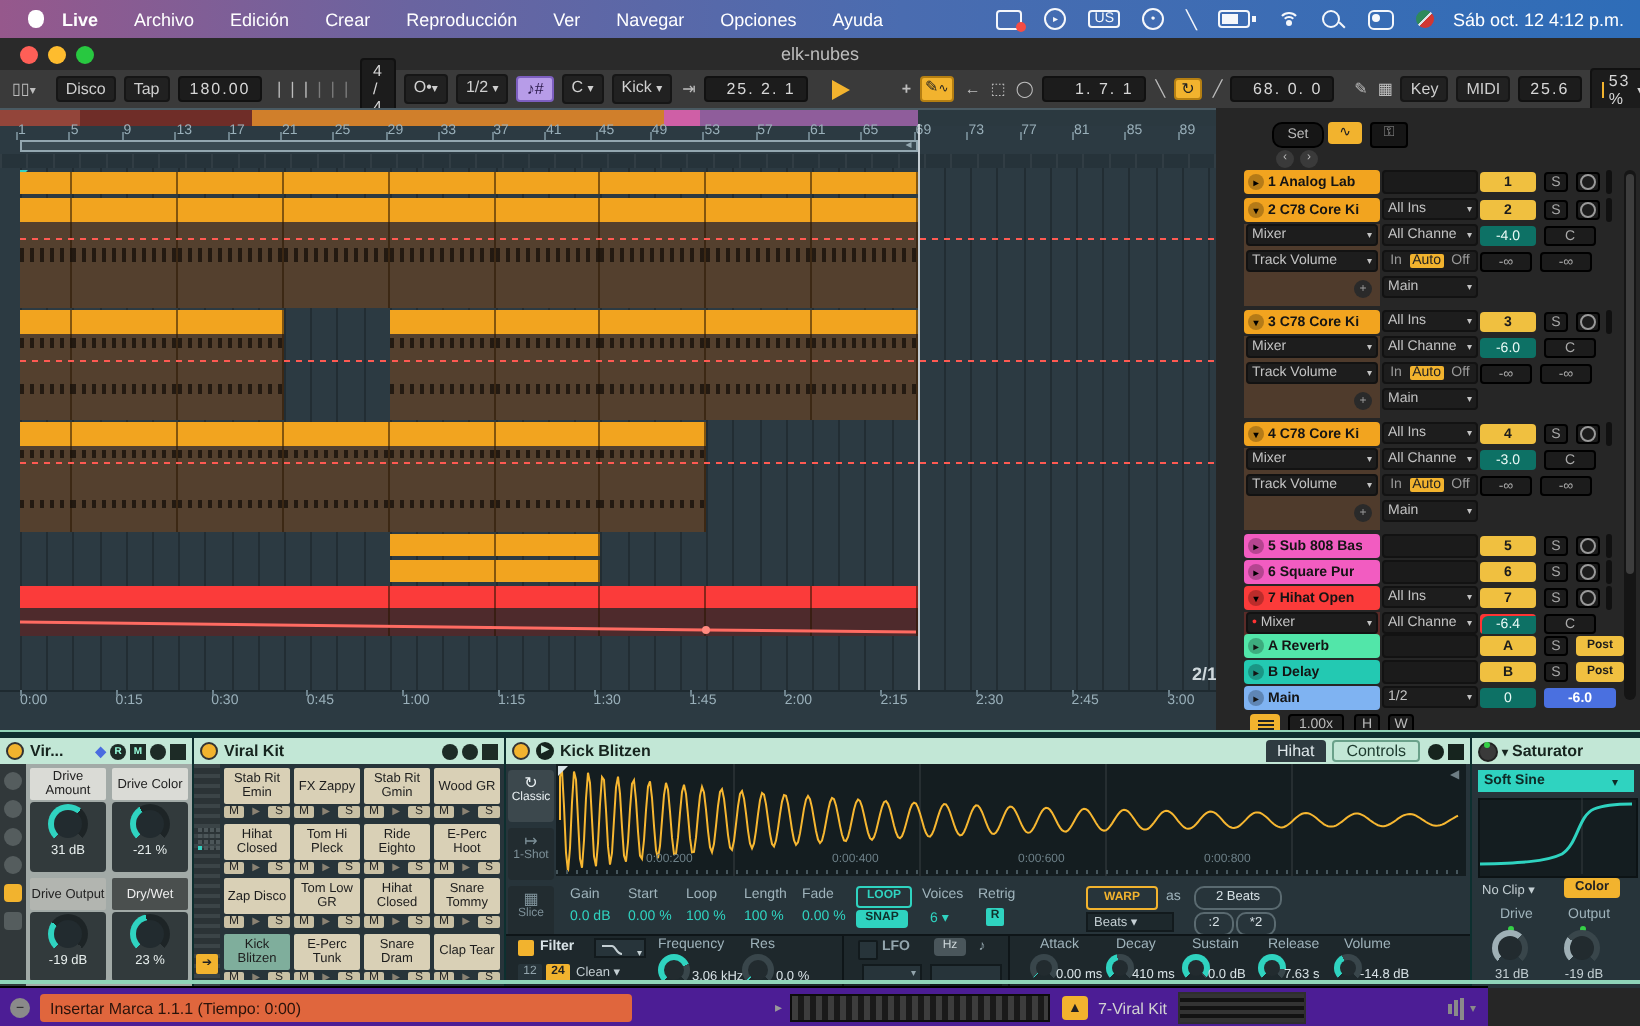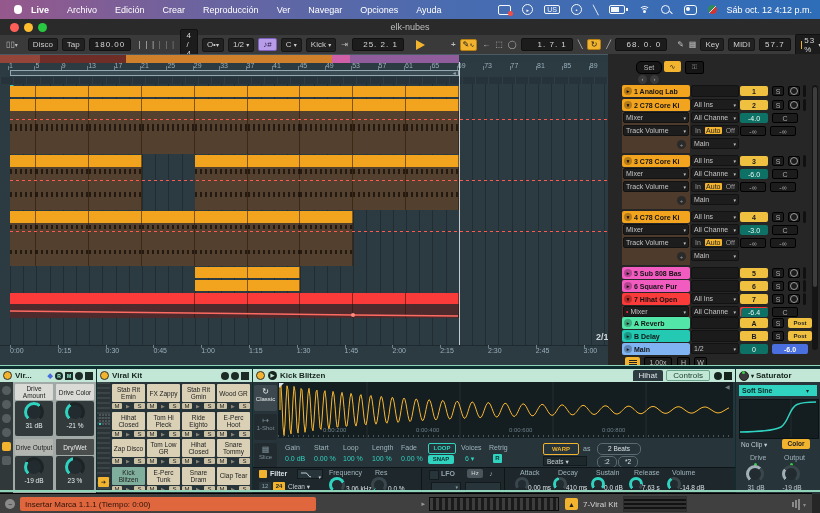--- a/index.html
+++ b/index.html
@@ -35,21 +35,21 @@
   
   #devices{left:0;top:365px;width:820px;height:128px;background:#0d2f2f;border-top:1px solid #8fd4b8;}
   .dev{position:absolute;top:3px;height:125px;background:#27343a;}
   .dtitle{position:absolute;left:0;top:0;right:0;height:13px;background:#c2e7d6;color:#16241e;font-size:8px;font-weight:bold;display:flex;align-items:center;padding:0 3px;box-sizing:border-box;}
   .led{width:7px;height:7px;border-radius:50%;background:#f2b32e;border:1px solid #333;margin-right:3px;flex:none;}
   .klabel{font-size:7px;color:#9fb3bb;}
   .knob{position:absolute;border-radius:50%;}
   .kcap{position:absolute;border-radius:50%;background:#222b2f;}
   .padm{background:#c9c0a4;color:#262626;font-size:6px;display:flex;align-items:center;justify-content:center;border-radius:1px;}
   
-  #statusbar{left:0;top:493px;width:812px;height:20px;background:#404040;border-top:1px solid #000;display:flex;align-items:center;}
+  #statusbar{left:0;top:493px;width:744px;height:20px;background:#4c1d95;border-top:1px solid #000;display:flex;align-items:center;}
   .wifi{position:relative;width:11px;height:8px;}
   .wifi i{position:absolute;border:1px solid #fff;border-color:#fff transparent transparent transparent;border-radius:50%;}
 </style>
 </head>
 <body>
 
 <div id="app">
 
   <div class="abs" id="menubar">
     <span class="apple"></span>
@@ -142,21 +142,21 @@
     <span class="ticon">◯</span>
     <span class="tnum" style="min-width:40px;text-align:right">1.  7.  1</span>
     <span class="ticon">╲</span>
     <span class="tbox ybg" style="padding:0 3px">↻</span>
     <span class="ticon">╱</span>
     <span class="tnum" style="min-width:40px;text-align:right">68.  0.  0</span>
     <span class="ticon" style="margin-left:10px">✎</span>
     <span class="ticon">▦</span>
     <span class="tbox">Key</span>
     <span class="tbox">MIDI</span>
-    <span class="tnum">57.7</span>
+    <span class="tnum">25.6</span>
     <span class="tnum fx">
         <span style="display:inline-block;width:3px;height:8px;background:#f2b32e;margin-right:2px"></span>
         <span>53 %</span>
         <span style="font-size:6px;margin-left:2px">▾</span>
       </span>
     <span style="flex:1"></span>
 
   </div>
 
   <div class="abs" id="arr">

